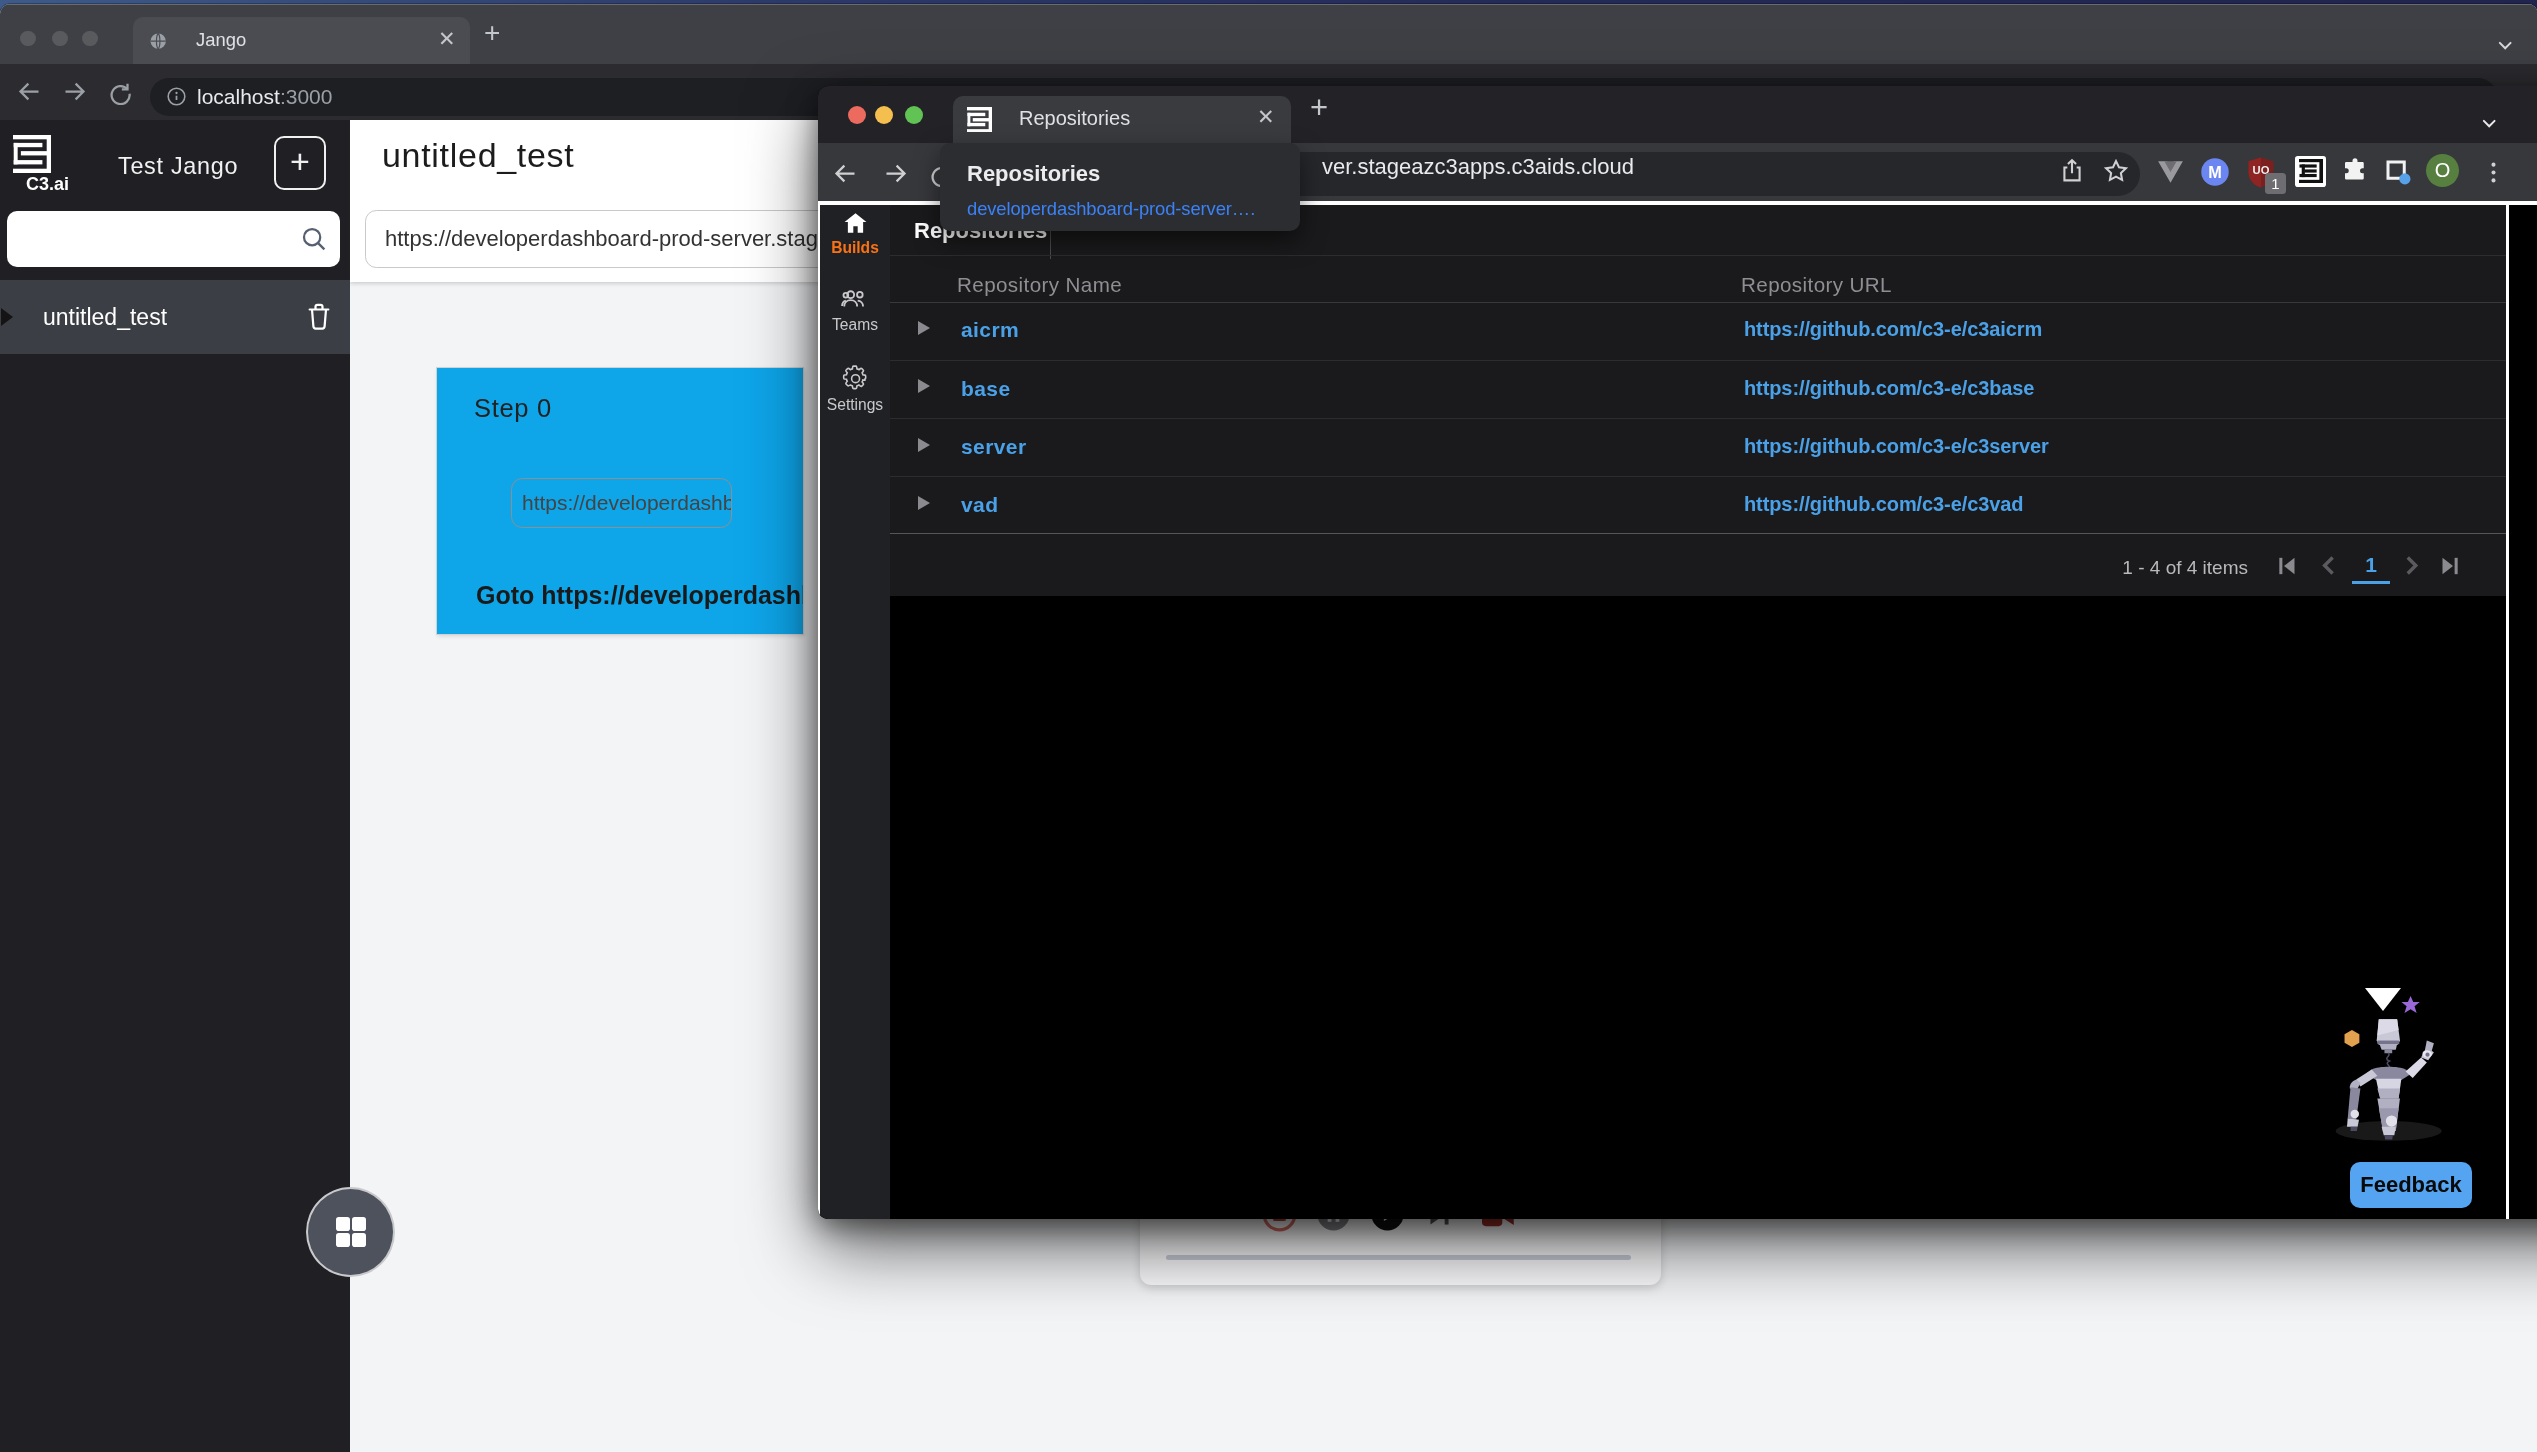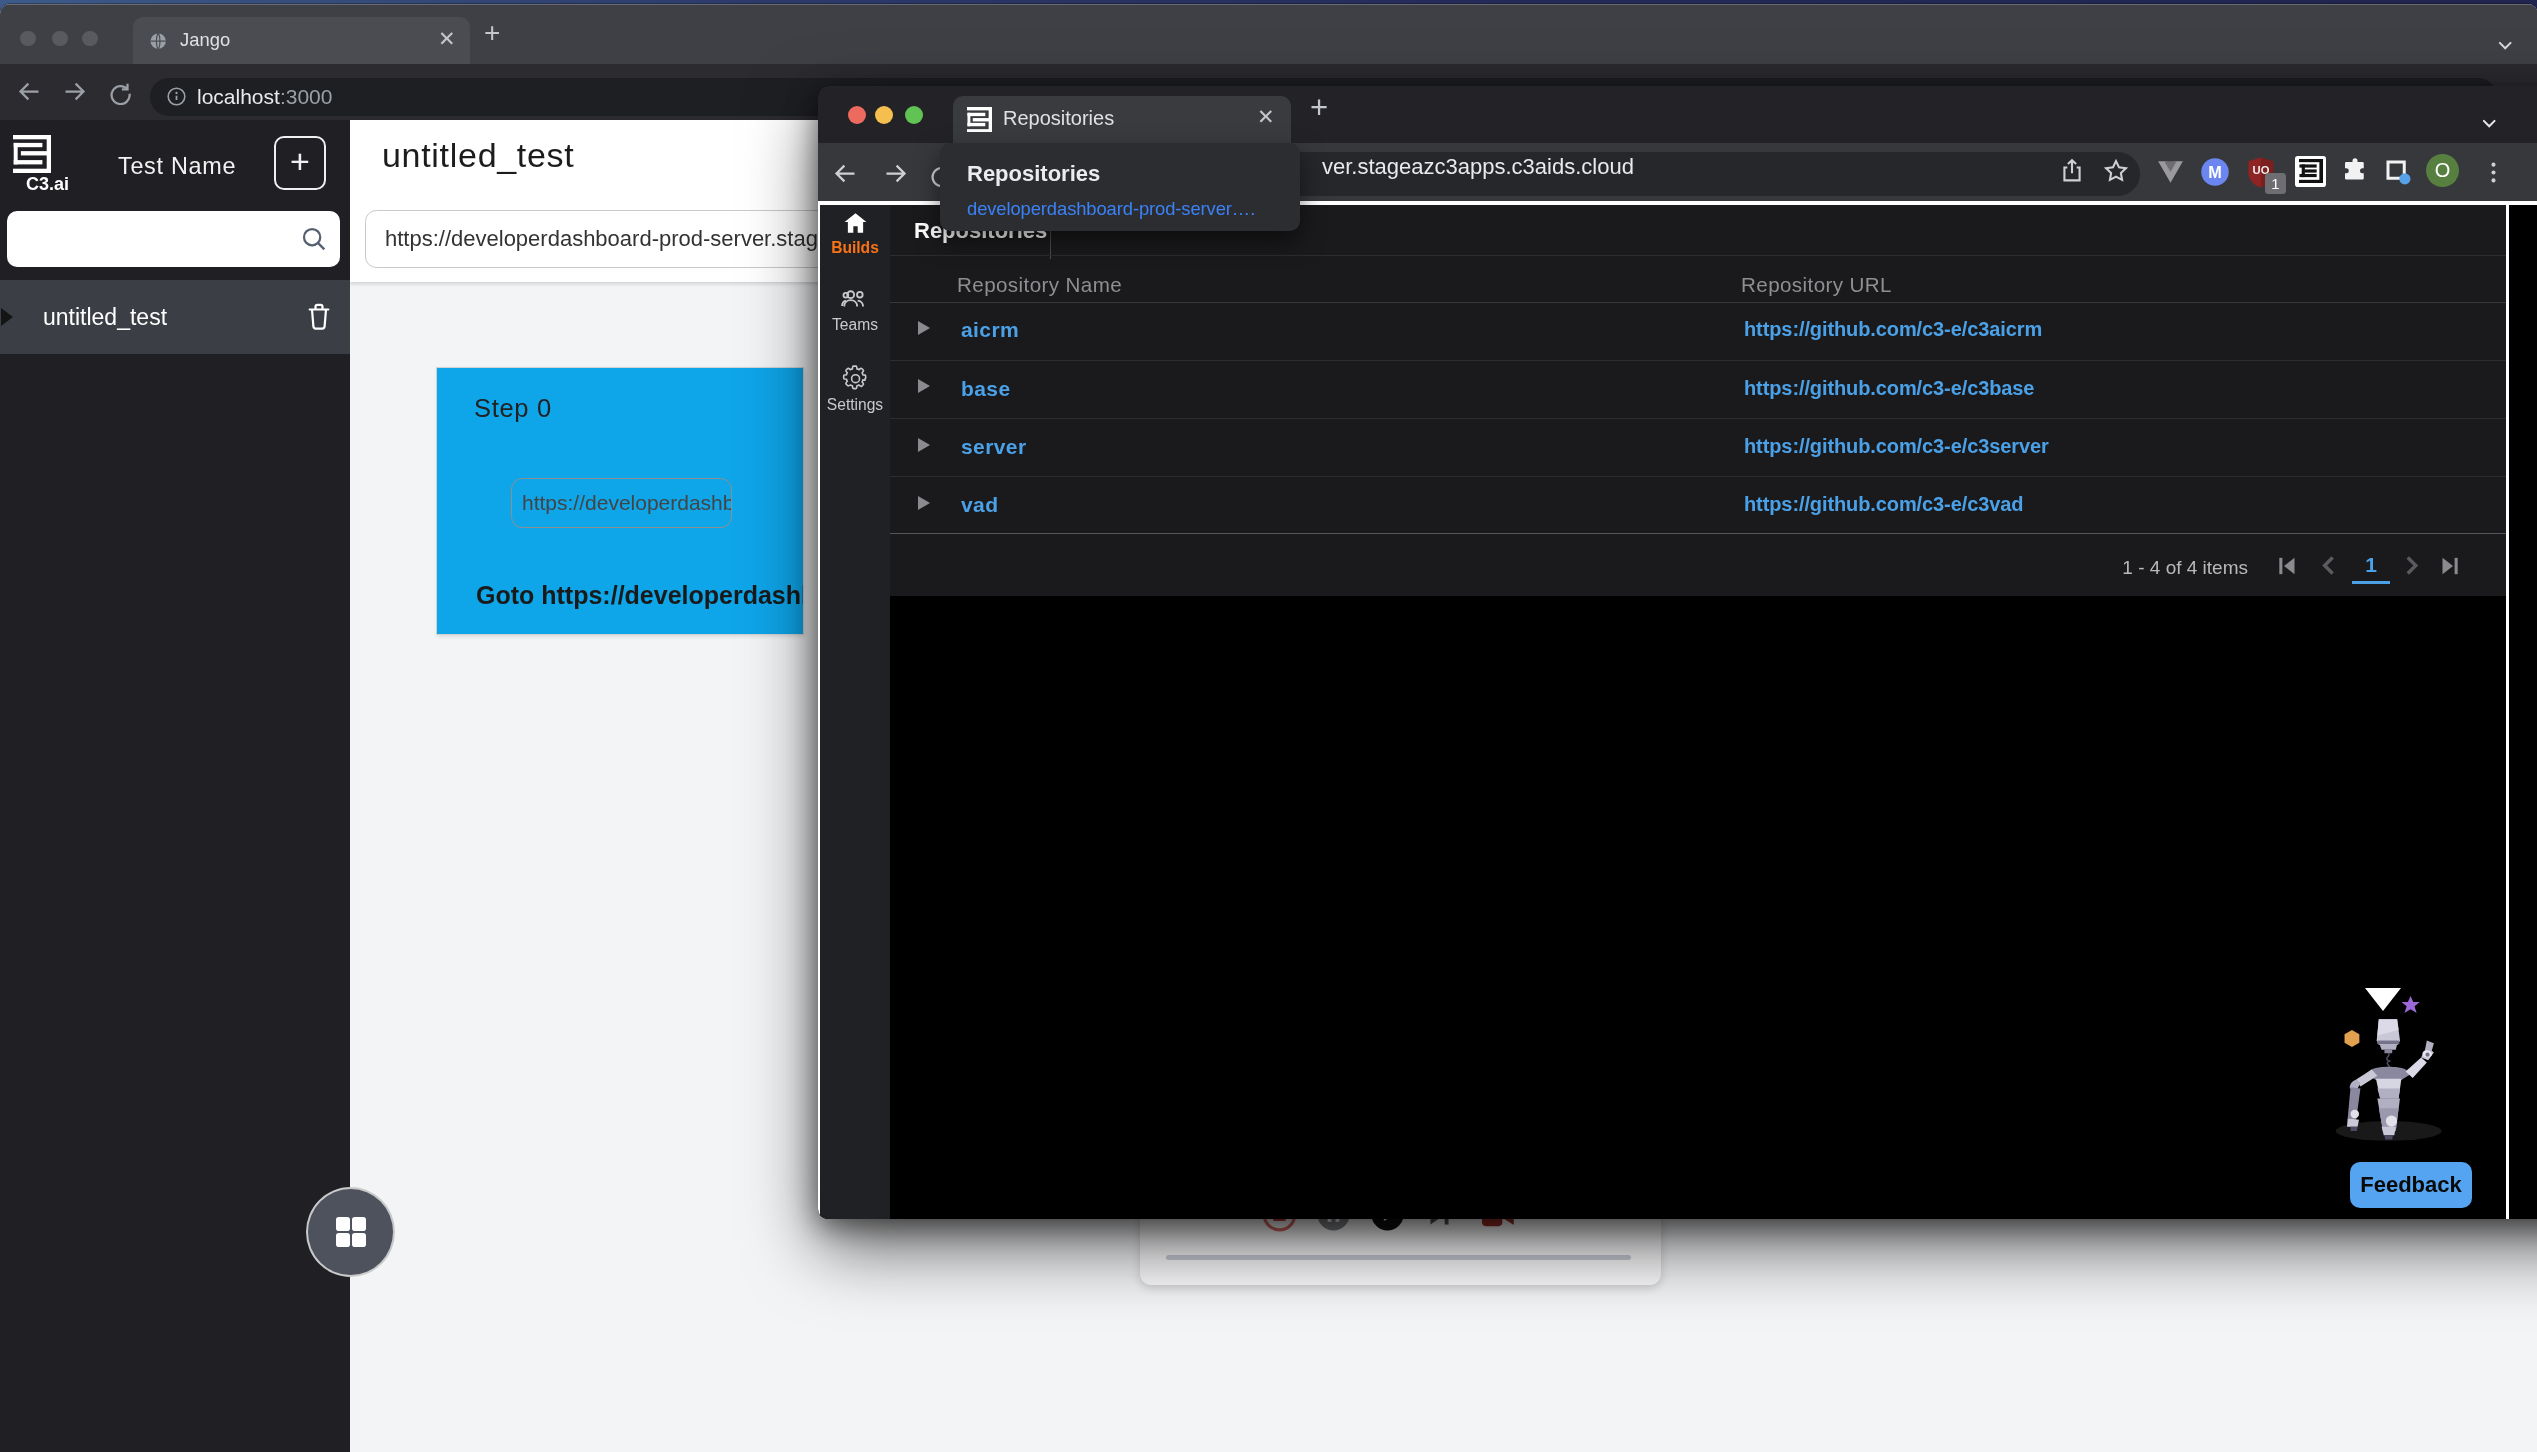--- a/index.html
+++ b/index.html
@@ -17,21 +17,21 @@
   box-shadow:0 0 0 0.7px rgba(0,0,0,.35); }
 #jtabs { position:absolute; left:0; top:0; width:100%; height:60px; background:#3f4045;
   border-top:0.7px solid #6a6b6e; }
 #jtoolbar { position:absolute; left:0; top:60px; width:100%; height:56px; background:#2c2c30; }
 #jcontent { position:absolute; left:0; top:116px; width:100%; height:1332px; background:#f3f4f6; }
 
 .tlight { position:absolute; top:25.5px; width:15.6px; height:15.6px; border-radius:50%; background:#595a5e; }
 
 #jtab { position:absolute; left:133px; top:11.3px; width:337px; height:49px; background:#4b4c51;
   border-radius:10px 10px 0 0; }
-.tabtitle { position:absolute; color:#dfe1e5; font-size:18.4px; }
+.tabtitle { position:absolute; color:#dfe1e5; font-size:18.4px;margin-left:16px; }
 .tabx { position:absolute; color:#c3c6cb; font-size:21px; font-weight:400; }
 .plus { position:absolute; color:#c3c6cb; font-size:31px; font-weight:300; }
 #jpill { position:absolute; left:150px; top:13.5px; width:2347px; height:38px; background:#1e1f23; border-radius:19px;
   color:#e8eaed; font-size:21px; line-height:38px; }
 
 
 .chev { position:absolute; width:18.4px; height:18.4px; }
 .chev svg { display:block; }
 
 
@@ -192,21 +192,21 @@
           <rect x="0" y="0" width="53" height="6"></rect>
           <rect x="47" y="0" width="6" height="53"></rect>
           <rect x="0" y="47" width="53" height="6"></rect>
           <rect x="1" y="11" width="40" height="6"></rect>
           <rect x="1" y="11" width="5.5" height="30"></rect>
           <rect x="11" y="22.5" width="42" height="6"></rect>
           <rect x="1" y="35" width="40" height="6"></rect>
         </g>
       </svg>
       <div id="logotext">C3.ai</div>
-      <div id="tfiles">Test Name</div>
+      <div id="tfiles">Test Jango</div>
       <div id="addbtn">+</div>
       <div id="searchbox">
         <svg class="abs" style="left:292px;top:12.8px" width="30" height="30" viewBox="0 0 24 24">
             <circle cx="10.5" cy="10.5" r="6.5" stroke="#566070" stroke-width="1.8" fill="none"></circle>
             <path d="M15.3 15.3l5 5" stroke="#566070" stroke-width="1.8"></path>
           </svg>
       </div>
       <div id="srow">
         <div class="arrow"></div>
         <div class="name">untitled_test</div>

